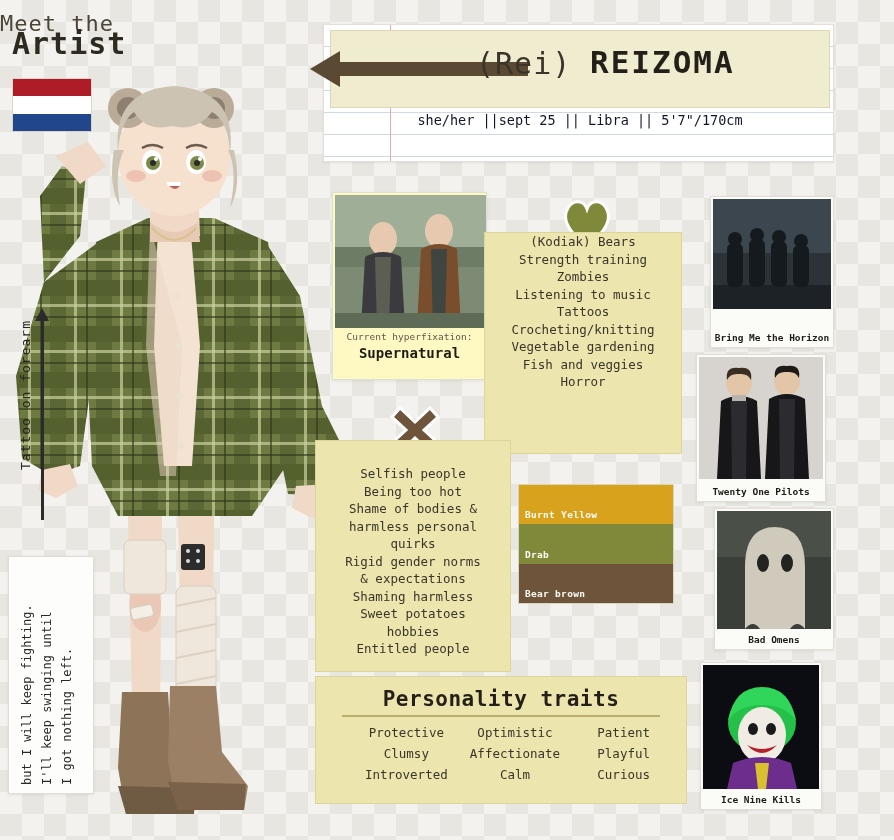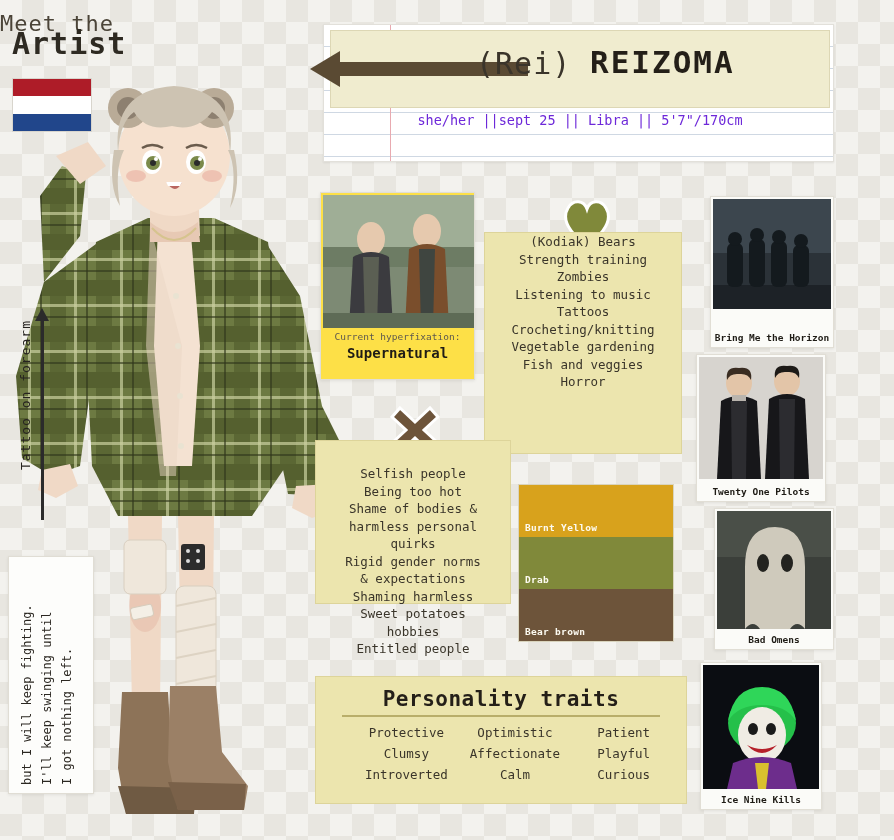--- a/index.html
+++ b/index.html
@@ -73,21 +73,21 @@
   .name-paren {
     position: absolute; left: 146px; top: 10px;
     font-size: 30px; color: #3a342a; letter-spacing: 1px;
   }
   .name-main {
     position: absolute; left: 260px; top: 8px;
     font-size: 31px; font-weight: bold; color: #241f18; letter-spacing: 2px;
   }
   .name-sub {
     position: absolute; left: 330px; top: 112px; width: 500px;
-    text-align: center; font-size: 13.5px; color: #6d28d9;
+    text-align: center; font-size: 13.5px; color: #0f172a;
   }
 
   
   .tattoo-wrap {
     position: absolute; left: 30px; top: 300px;
     width: 26px; height: 230px;
   }
   .tattoo-arrow {
     position: absolute; left: 11px; top: 20px; width: 3px; height: 200px;
     background: #2b2b2b;
@@ -116,23 +116,23 @@
     writing-mode: vertical-rl; transform: rotate(180deg);
     font-size: 12px; line-height: 20px; color: #2b2721;
     white-space: pre-wrap;
   }
 
   
   .char { position: absolute; left: 0px; top: 46px; width: 380px; height: 770px; }
 
   
   .hyperfix {
-    position: absolute; left: 320px; top: 192px;
+    position: absolute; left: 332px; top: 192px;
     width: 155px; height: 188px;
-    background: #fde047; border: 1px solid #e1ded5;
+    background: #fef9c3; border: 1px solid #e1ded5;
     box-shadow: 0 1px 3px rgba(0,0,0,.08);
   }
   .hyperfix .photo { position: absolute; left: 2px; top: 2px; width: 151px; height: 133px; overflow: hidden; }
   .hyperfix .cap1 {
     position: absolute; left: 0; top: 138px; width: 100%;
     text-align: center; font-size: 9.5px; color: #5d584e;
   }
   .hyperfix .cap2 {
     position: absolute; left: 0; top: 152px; width: 100%;
     text-align: center; font-size: 14px; font-weight: bold; color: #1f1c16;
@@ -146,29 +146,29 @@
     position: absolute; left: 388px; top: 404px; width: 54px; height: 52px;
   }
   .likes-box {
     position: absolute; left: 484px; top: 232px;
     width: 198px; height: 222px;
     background: #ece5ae; border: 1px solid #ddd49a;
     text-align: center; font-size: 12.5px; line-height: 17.5px; color: #3a352a;
   }
   .dislikes-box {
     position: absolute; left: 315px; top: 440px;
-    width: 196px; height: 164px;
+    width: 196px; height: 232px;
     background: #ece5ae; border: 1px solid #ddd49a;
     padding: 24px 8px 0 8px;
     text-align: center; font-size: 12.5px; line-height: 17.5px; color: #3a352a;
   }
 
   
   .palette {
-    position: absolute; left: 518px; top: 484px; width: 156px; height: 158px;
+    position: absolute; left: 518px; top: 484px; width: 156px; height: 120px;
     border: 1px solid #d9d4bd;
   }
   .swatch { position: relative; height: 33.33%; width: 100%; }
   .swatch span {
     position: absolute; left: 6px; bottom: 4px;
     font-size: 9.5px; font-weight: bold; color: #fdfbf2;
     letter-spacing: .3px;
   }
 
   

